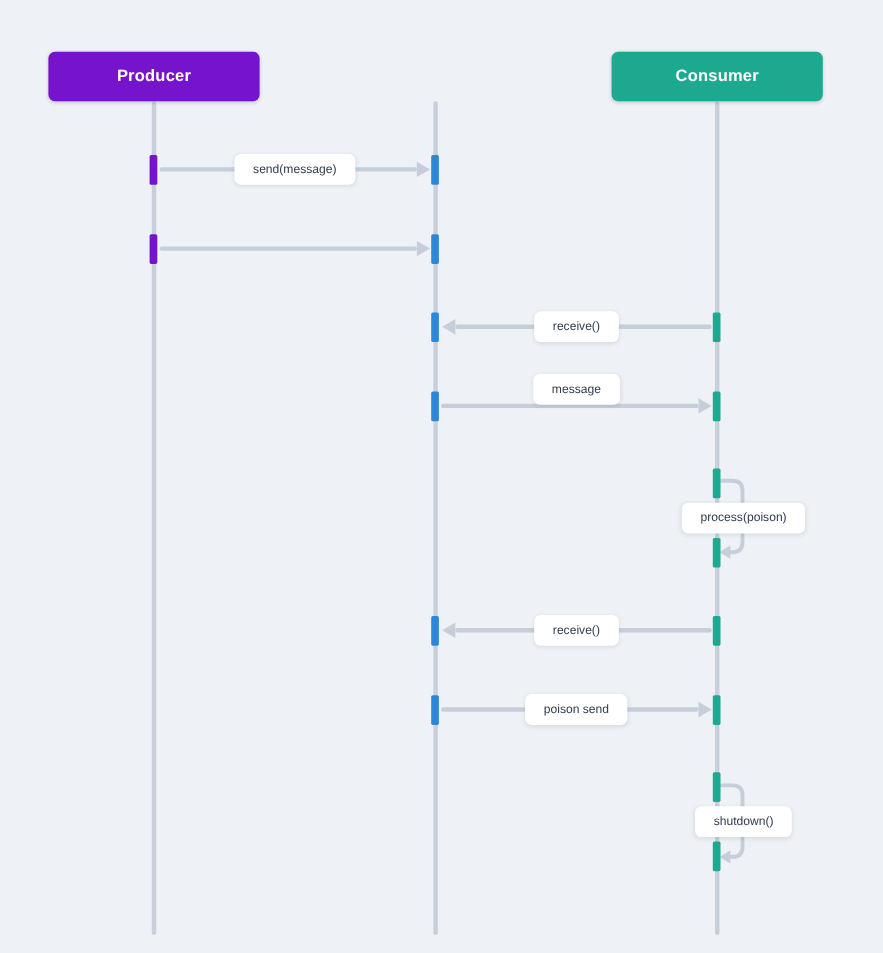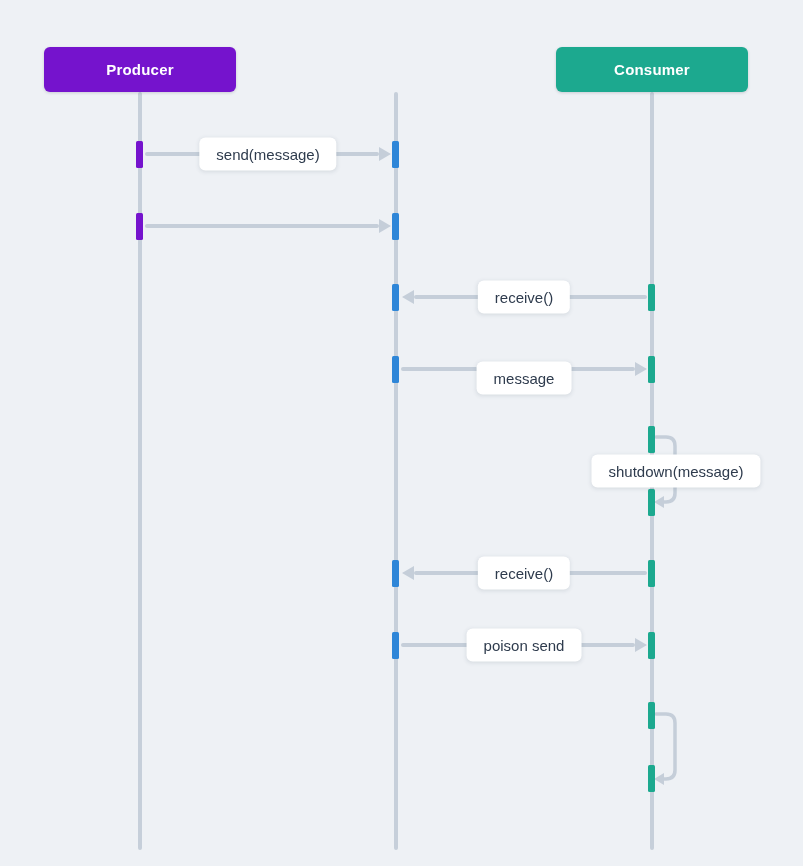--- a/index.html
+++ b/index.html
@@ -27,21 +27,21 @@
   .head-right{position:absolute;width:0;height:0;border-top:7px solid transparent;
               border-bottom:7px solid transparent;border-left:12px solid var(--line)}
   .head-left{position:absolute;width:0;height:0;border-top:7px solid transparent;
              border-bottom:7px solid transparent;border-right:12px solid var(--line)}
 
   .self-arrow{position:absolute;overflow:visible}
   .self-arrow path{fill:none;stroke:var(--line);stroke-width:3.5;stroke-linecap:round}
   .self-arrow polygon{fill:var(--line)}
 
   .msg-label{position:absolute;transform:translate(-50%,-50%);background:#fff;
-             border-radius:6px;padding:8px 17px;font-size:15px;color:var(--label_text);
+             border-radius:6px;padding:8px 17px;font-size:11px;color:var(--label_text);
              white-space:nowrap;box-shadow:0 1px 4px rgba(45,62,80,.12);z-index:5}
 </style>
 </head>
 <body>
 
 <div class="stage">
 
   <div class="lifeline" style="left:138px"></div>
   <div class="lifeline" style="left:394px"></div>
   <div class="lifeline" style="left:650px"></div>
@@ -92,18 +92,19 @@
 
   <svg class="self-arrow" style="left:652px;top:707px" width="40" height="80" viewBox="0 0 40 80">
     <path d="M 4 7 H 14 Q 23 7 23 16 V 63 Q 23 72 14 72 H 12"></path>
     <polygon points="12,66 12,78 2,72"></polygon>
   </svg>
   <div class="bar c" style="left:648px;top:702px"></div>
   <div class="bar c" style="left:648px;top:765px"></div>
 
   <div class="msg-label" style="left:268px;top:154px">send(message)</div>
   <div class="msg-label" style="left:524px;top:297px">receive()</div>
-  <div class="msg-label" style="left:524px;top:378px">message</div>
-  <div class="msg-label" style="left:676px;top:471px">shutdown(message)</div>
+  <div class="msg-label" style="left:524px;top:354px">message</div>
+  <div class="msg-label" style="left:676px;top:471px">process(poison)</div>
   <div class="msg-label" style="left:524px;top:573px">receive()</div>
   <div class="msg-label" style="left:524px;top:645px">poison send</div>
+  <div class="msg-label" style="left:676px;top:747px">shutdown()</div>
 
 </div>
 
 </body></html>

